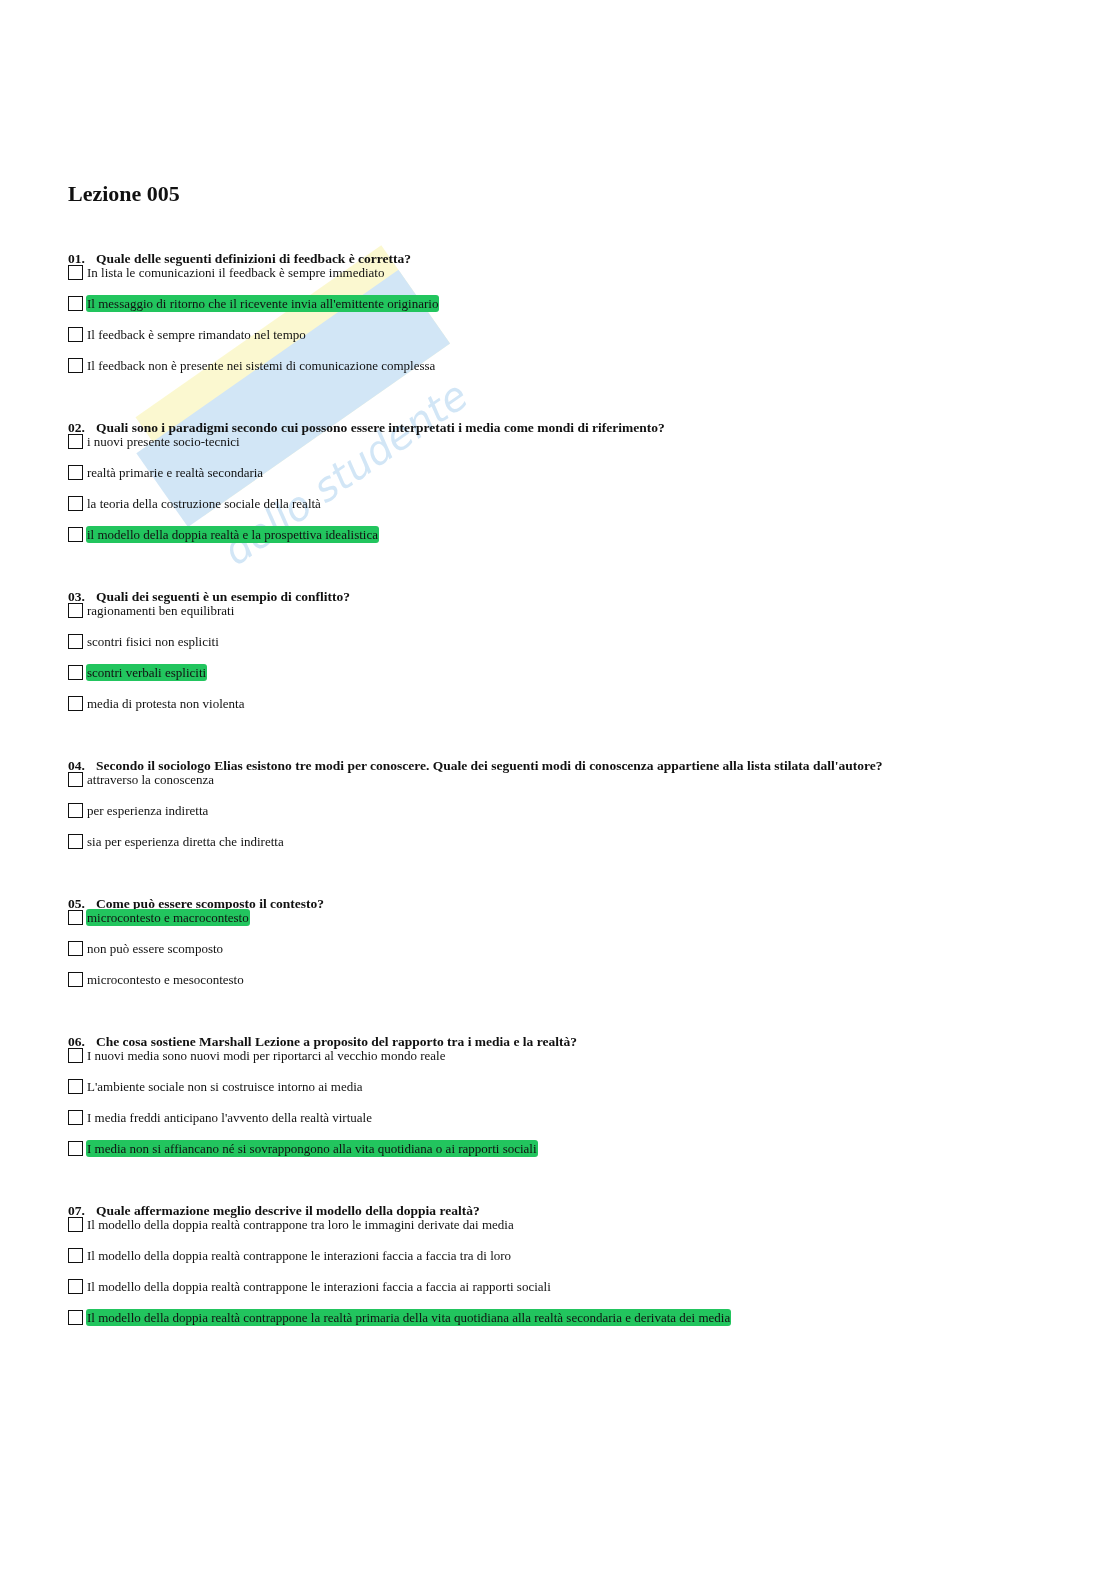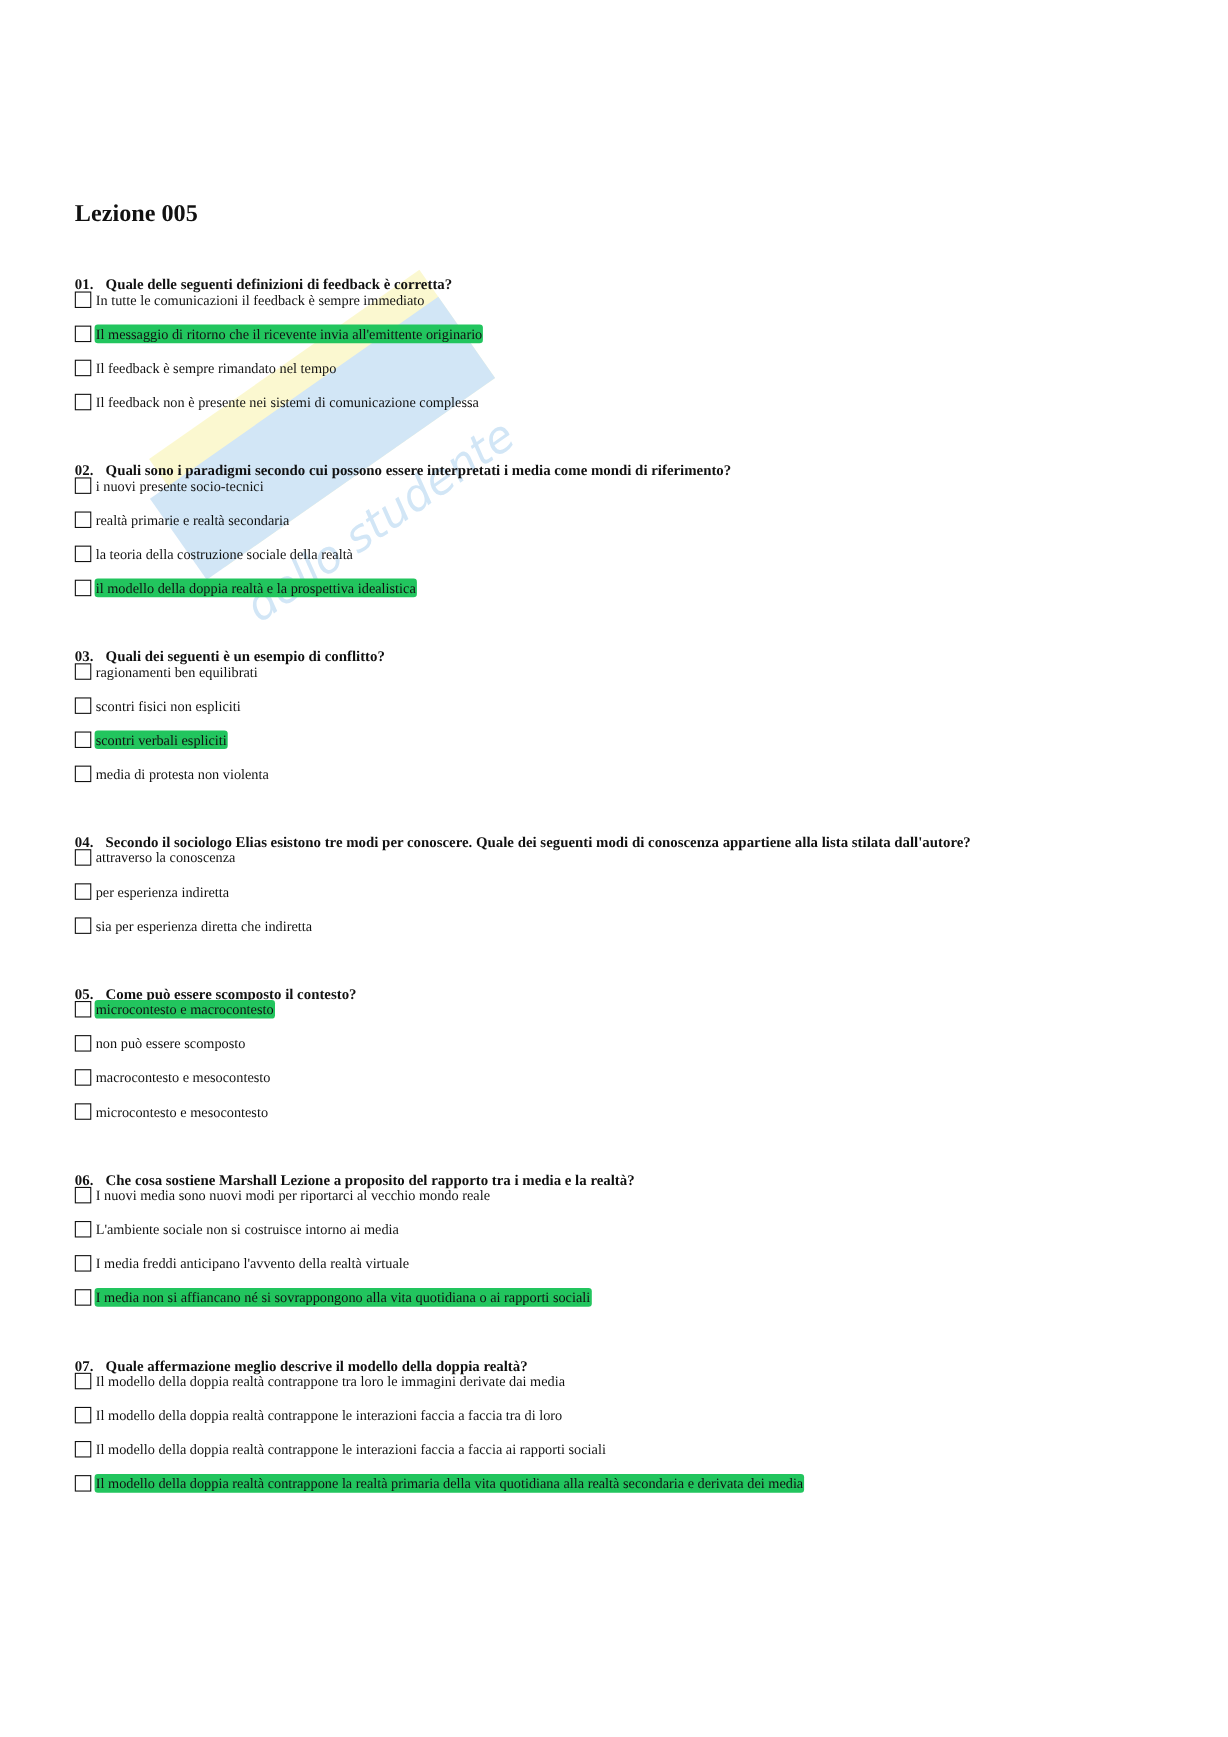--- a/index.html
+++ b/index.html
@@ -35,21 +35,21 @@
   </g>
 </svg>
 
 <div class="content">
   <div class="title">Lezione 005</div>
   <div id="questions">
       <div class="question">
         <div class="q-text"><span class="q-num">01.</span><span>Quale delle seguenti definizioni di feedback è corretta?</span></div>
         <div class="option">
           <span class="checkbox"></span>
-          <span class="opt-text">In tutte le comunicazioni il feedback è sempre immediato</span>
+          <span class="opt-text">In lista le comunicazioni il feedback è sempre immediato</span>
         </div>
         <div class="option">
           <span class="checkbox"></span>
           <span class="opt-text hl">Il messaggio di ritorno che il ricevente invia all'emittente originario</span>
         </div>
         <div class="option">
           <span class="checkbox"></span>
           <span class="opt-text">Il feedback è sempre rimandato nel tempo</span>
         </div>
         <div class="option">
@@ -115,24 +115,20 @@
         <div class="option">
           <span class="checkbox"></span>
           <span class="opt-text hl">microcontesto e macrocontesto</span>
         </div>
         <div class="option">
           <span class="checkbox"></span>
           <span class="opt-text">non può essere scomposto</span>
         </div>
         <div class="option">
           <span class="checkbox"></span>
-          <span class="opt-text">macrocontesto e mesocontesto</span>
-        </div>
-        <div class="option">
-          <span class="checkbox"></span>
           <span class="opt-text">microcontesto e mesocontesto</span>
         </div>
       </div>
       <div class="question">
         <div class="q-text"><span class="q-num">06.</span><span>Che cosa sostiene Marshall Lezione a proposito del rapporto tra i media e la realtà?</span></div>
         <div class="option">
           <span class="checkbox"></span>
           <span class="opt-text">I nuovi media sono nuovi modi per riportarci al vecchio mondo reale</span>
         </div>
         <div class="option">

